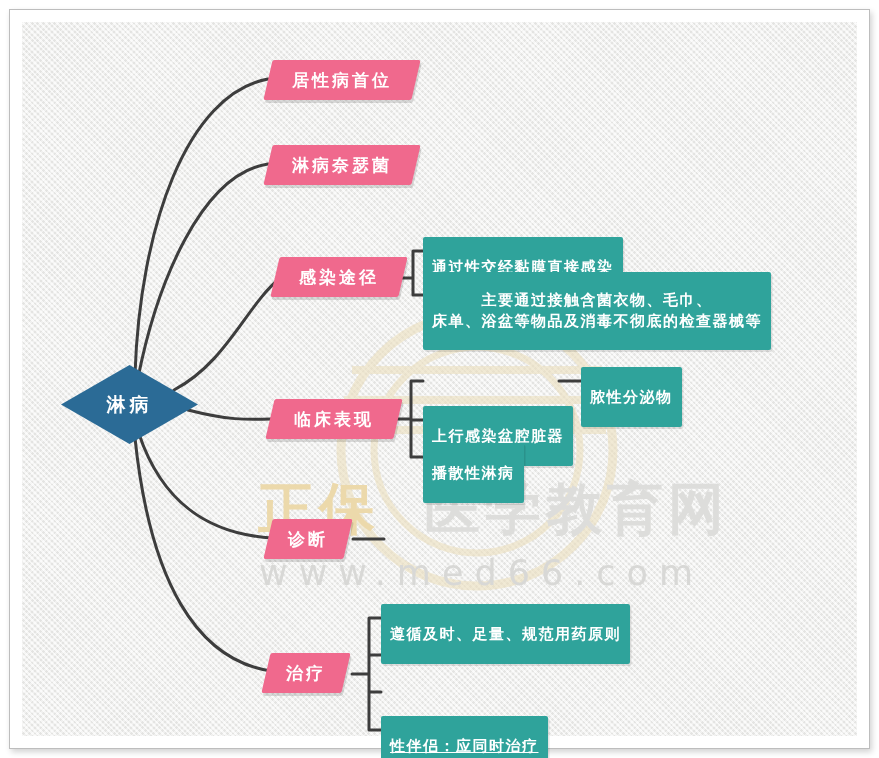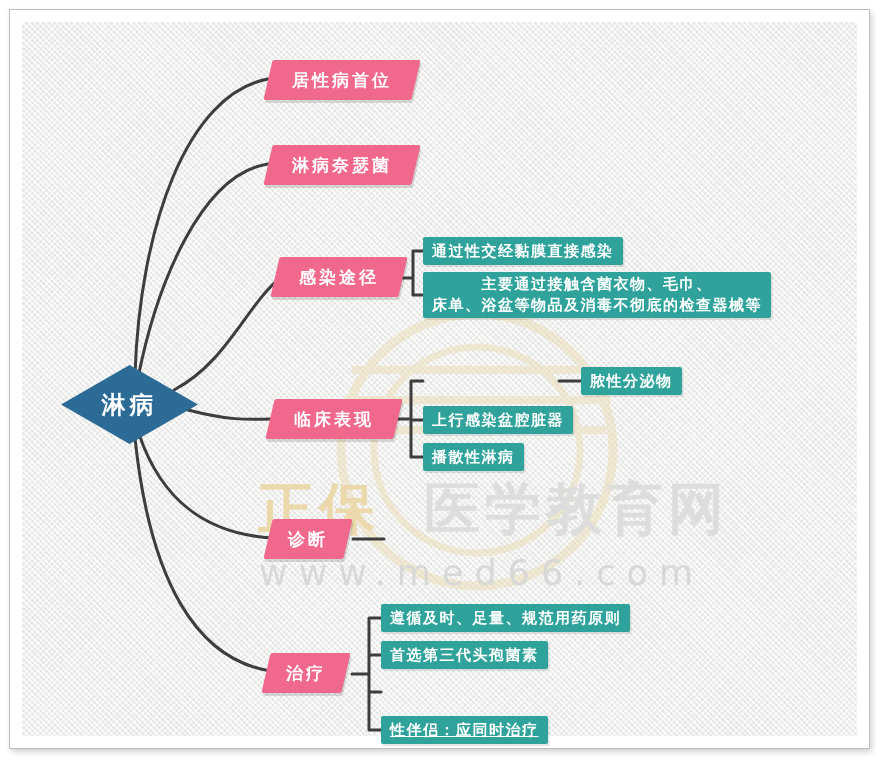--- a/index.html
+++ b/index.html
@@ -32,38 +32,38 @@
     position:absolute;left:237px;top:531px;
     font-size:35px;color:#d8d8d6;letter-spacing:11px;white-space:nowrap;
     z-index:1;user-select:none;
   }
   .node{z-index:3;}
   .root-node{
     position:absolute;left:39px;top:343px;width:137px;height:79px;
     background:#2b6b96;color:#fff;
     clip-path:polygon(50% 0,100% 50%,50% 100%,0 50%);
     display:flex;align-items:center;justify-content:center;
-    font-size:24px;font-weight:bold;letter-spacing:4px;
+    font-size:19px;font-weight:bold;letter-spacing:4px;
   }
   .pnode{
     position:absolute;height:40px;
     background:#f0698d;color:#fff;
     transform:skewX(-13deg);transform-origin:center;
     display:flex;align-items:center;justify-content:center;
     font-size:17px;font-weight:bold;
     box-shadow:2px 3px 0 rgba(0,0,0,.13);border-radius:2px;
     padding:0 24px;white-space:nowrap;
   }
   .pnode>span{transform:skewX(13deg);letter-spacing:3px;}
   .tnode{
     position:absolute;height:28px;
     background:#2fa39b;color:#fff;
     display:flex;align-items:center;
     font-size:15px;font-weight:bold;letter-spacing:1.5px;
-    padding:0 9px;white-space:nowrap;
+    padding:16px 9px;white-space:nowrap;
     box-shadow:1.5px 2px 0 rgba(0,0,0,.10);border-radius:2px;
   }
   .tnode.twolines{height:46px;flex-direction:column;align-items:flex-start;justify-content:center;line-height:21px;}
 </style>
 </head>
 <body>
 
 <div class="frame">
   <div class="canvas">
 
@@ -139,21 +139,18 @@
       <span>上行感染盆腔脏器</span>
     </div>
     <div class="tnode node" style="left:401px;top:421px;">
       <span>播散性淋病</span>
     </div>
 
 
     <div class="tnode node" style="left:359px;top:582px;">
       <span>遵循及时、足量、规范用药原则</span>
     </div>
-    <div class="tnode node" style="left:359px;top:619px;">
-      <span>首选第三代头孢菌素</span>
-    </div>
     <div class="tnode node" style="left:359px;top:694px;text-decoration:underline;">
       <span>性伴侣：应同时治疗</span>
     </div>
 
   </div>
 </div>
 
 </body></html>

